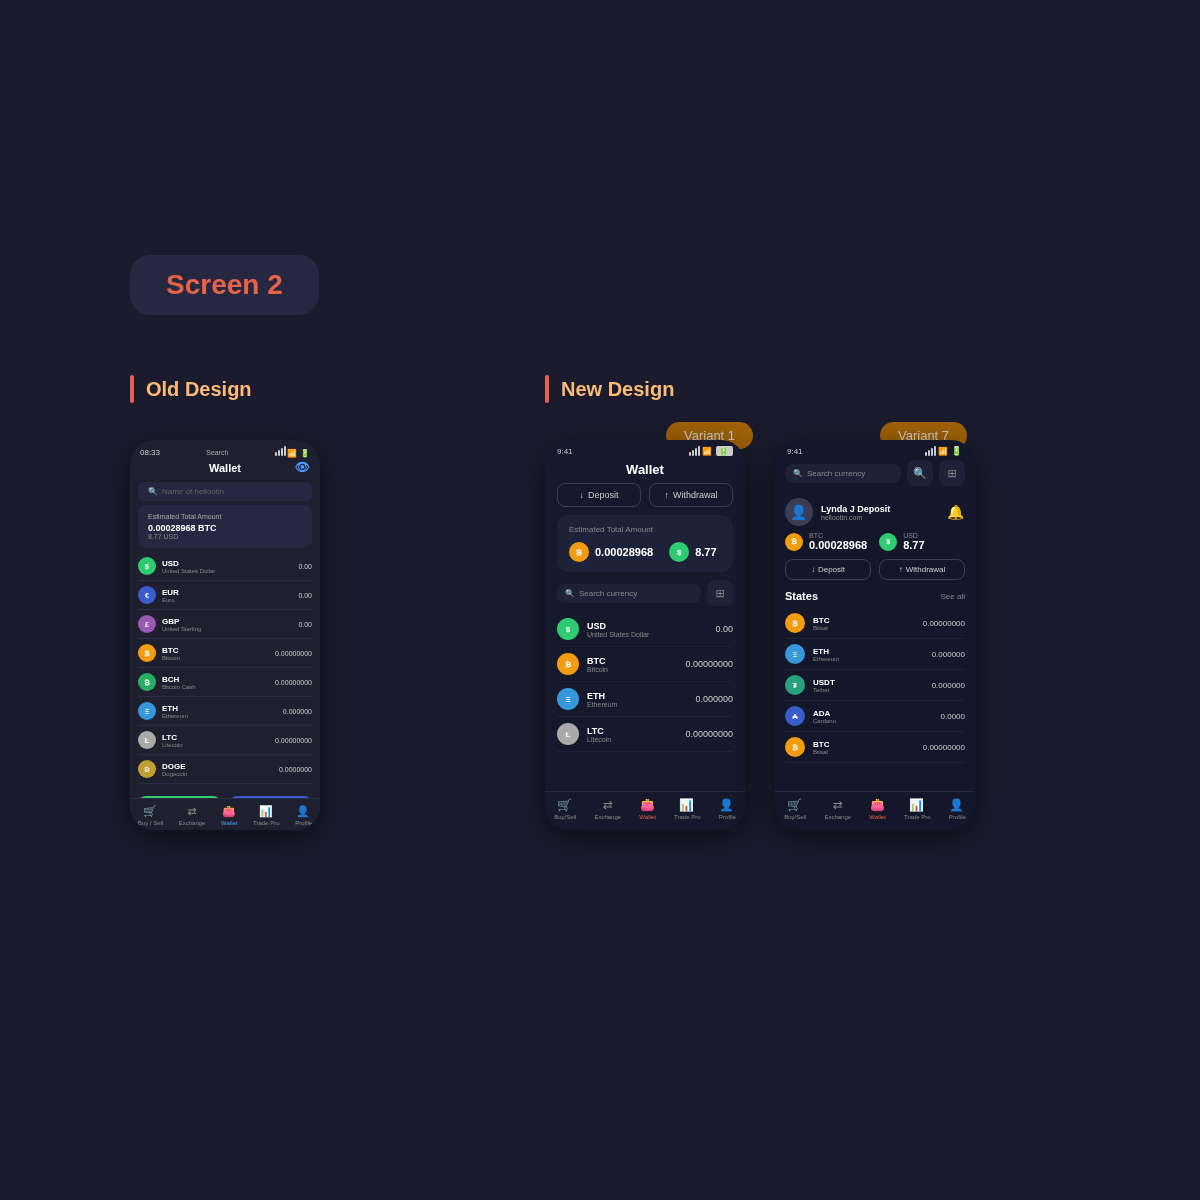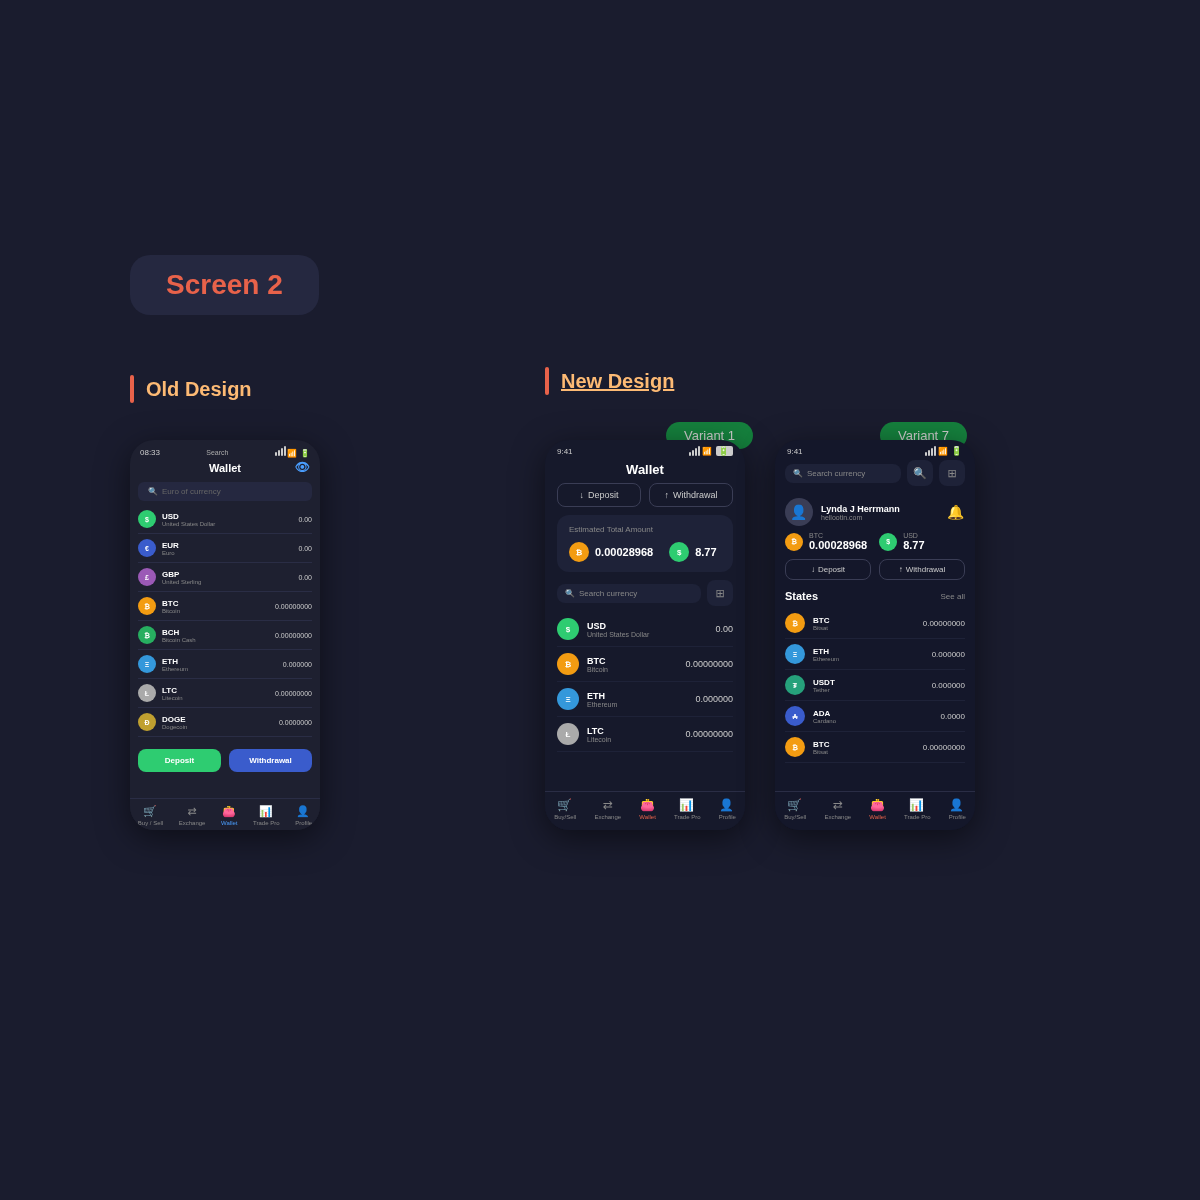--- a/index.html
+++ b/index.html
@@ -38,26 +38,26 @@
     }
     .section-header::before {
       content: '';
       display: inline-block;
       width: 4px;
       height: 28px;
       background: #e8624a;
       border-radius: 2px;
     }
     .old-design-label { top: 375px; left: 130px; }
-    .new-design-label { top: 367px; left: 545px; text-decoration: underline; }
+    .new-design-label { top: 375px; left: 545px; }
 
     
     .variant-badge {
       position: absolute;
-      background: #15803d;
+      background: #a16207;
       border-radius: 20px;
       padding: 6px 18px;
       font-size: 13px;
       color: #ccc;
     }
     .variant1-badge { top: 422px; left: 666px; }
     .variant2-badge { top: 422px; left: 880px; }
 
     
     .phone {
@@ -593,23 +593,28 @@
     </span>
   </div>
 
   <div class="title-bar">
     <span>Wallet</span>
     <span class="eye-icon">👁</span>
   </div>
 
   <div class="search-bar">
     <span>🔍</span>
-    <span style="color:#666;">Euro of currency</span>
-  </div>
-
+    <span style="color:#666;">Name of hellootin</span>
+  </div>
+
+  <div class="total-box">
+    <div class="total-label">Estimated Total Amount</div>
+    <div class="total-amount">0.00028968 BTC</div>
+    <div class="total-usd">8.77 USD</div>
+  </div>
 
   <div class="currency-list">
     <div class="currency-item">
       <div class="currency-icon" style="background:#2ecc71;">
           <span style="color:#fff;">$</span>
         </div>
       <div class="currency-info">
         <div class="currency-code">USD</div>
         <div class="currency-name">United States Dollar</div>
       </div>
@@ -865,21 +870,21 @@
     </div>
     <div class="icon-btn">🔍</div>
     <div class="icon-btn">⊞</div>
   </div>
 
   <div class="profile-row">
     <div class="avatar">
       <span style="font-size:14px;">👤</span>
     </div>
     <div class="profile-info">
-      <div class="profile-name">Lynda J Herrmann</div>
+      <div class="profile-name">Lynda J Deposit</div>
       <div class="profile-sub">hellootin.com</div>
     </div>
     <div class="bell-icon">🔔</div>
   </div>
 
   <div class="balance-row">
     <div class="balance-item">
       <div class="balance-coin" style="background:#f39c12;">
         <span style="color:#fff;font-size:7px;">₿</span>
       </div>

